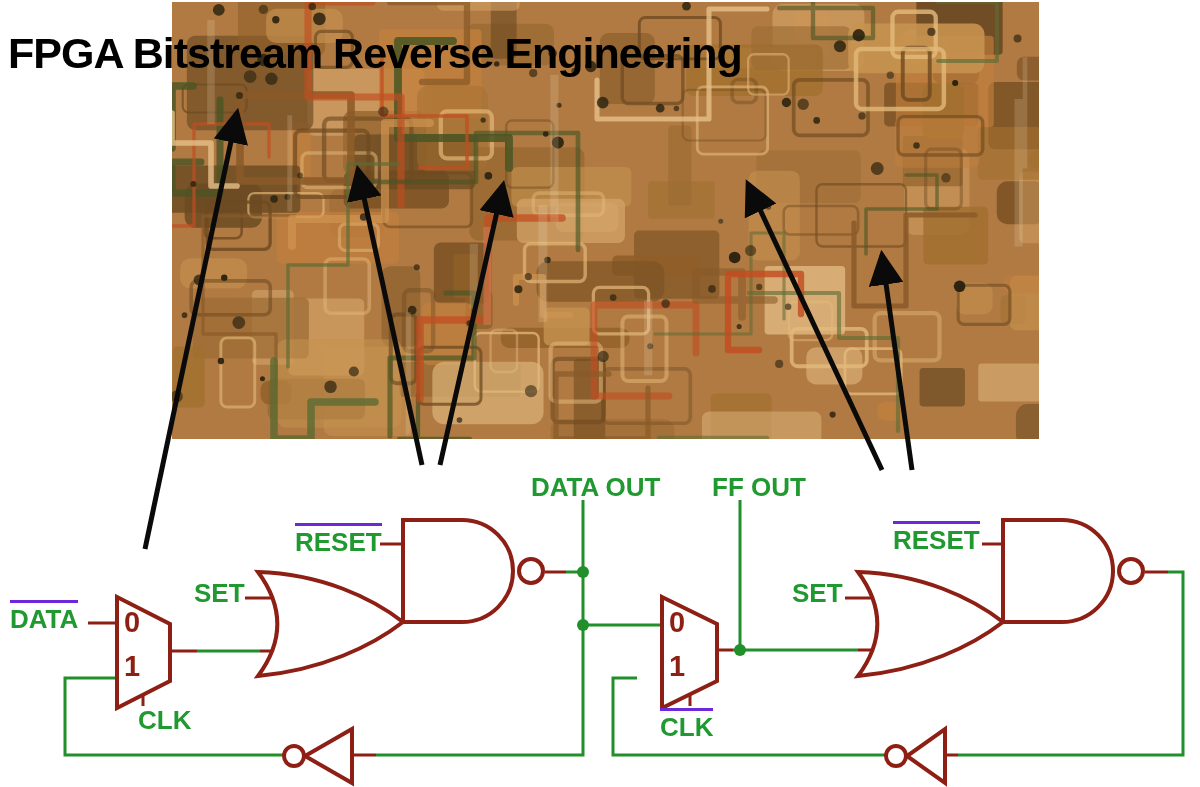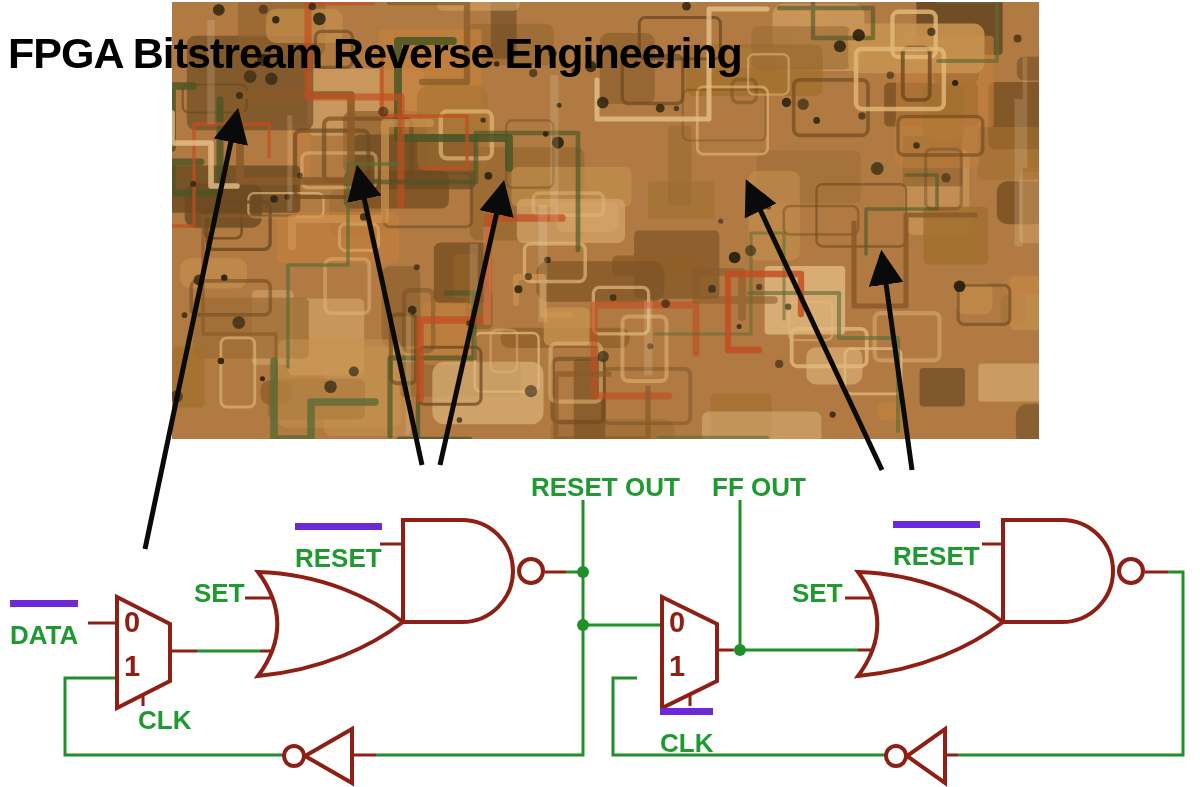--- a/index.html
+++ b/index.html
@@ -4,21 +4,21 @@
 <style>
   html,body{margin:0;padding:0;background:#fff;}
   #stage{position:relative;width:1200px;height:787px;background:#ffffff;overflow:hidden;
          font-family:"Liberation Sans",sans-serif;}
   #die-photo{position:absolute;left:172px;top:2px;width:867px;height:437px;}
   #page-title{position:absolute;left:8px;top:14px;font:700 43px "Liberation Sans",sans-serif;
               color:#000;letter-spacing:-1px;white-space:nowrap;margin-top:15px;}
   #overlay{position:absolute;left:0;top:0;width:1200px;height:787px;}
   .lbl{position:absolute;font:700 26px "Liberation Sans",sans-serif;color:#1f9930;
        line-height:1.05;white-space:nowrap;}
-  .ov{display:inline-block;border-top:7px solid #6d28d9;padding-top:15px;}
+  .ov{display:inline-block;border-top:3px solid #6d28d9;padding-top:3px;}
   .digit{position:absolute;font:700 29px "Liberation Sans",sans-serif;color:#8e1f14;line-height:1;}
   #watermark{position:absolute;left:951px;top:731px;font:700 36px "Liberation Sans",sans-serif;
              color:#0b0b0b;letter-spacing:-1px;white-space:nowrap;}
 </style>
 </head>
 <body>
 
 <div id="stage">
 
   <svg id="die-photo" viewBox="0 0 867 437" role="img" aria-label="microscope die photograph of FPGA silicon with metal traces">
@@ -337,21 +337,21 @@
       <circle cx="294" cy="756" r="10"></circle>
       <polygon points="945,729 945,783 907,756"></polygon>
       <circle cx="896" cy="756" r="10"></circle>
     </g>
   </svg>
 
   <div class="lbl" style="left:10px;top:600px;"><span class="ov">DATA</span></div>
   <div class="lbl" style="left:194px;top:580px;">SET</div>
   <div class="lbl" style="left:295px;top:523px;"><span class="ov">RESET</span></div>
   <div class="lbl" style="left:138px;top:707px;">CLK</div>
-  <div class="lbl" style="left:531px;top:474px;">RESET OUT</div>
+  <div class="lbl" style="left:531px;top:474px;">DATA OUT</div>
 
   <div class="lbl" style="left:712px;top:474px;text-align:center;">FF OUT</div>
   <div class="lbl" style="left:792px;top:580px;">SET</div>
   <div class="lbl" style="left:893px;top:521px;"><span class="ov">RESET</span></div>
   <div class="lbl" style="left:660px;top:708px;"><span class="ov">CLK</span></div>
 
   <div class="digit" style="left:124px;top:608px;">0</div>
   <div class="digit" style="left:124px;top:652px;">1</div>
   <div class="digit" style="left:669px;top:608px;">0</div>
   <div class="digit" style="left:669px;top:652px;">1</div>

